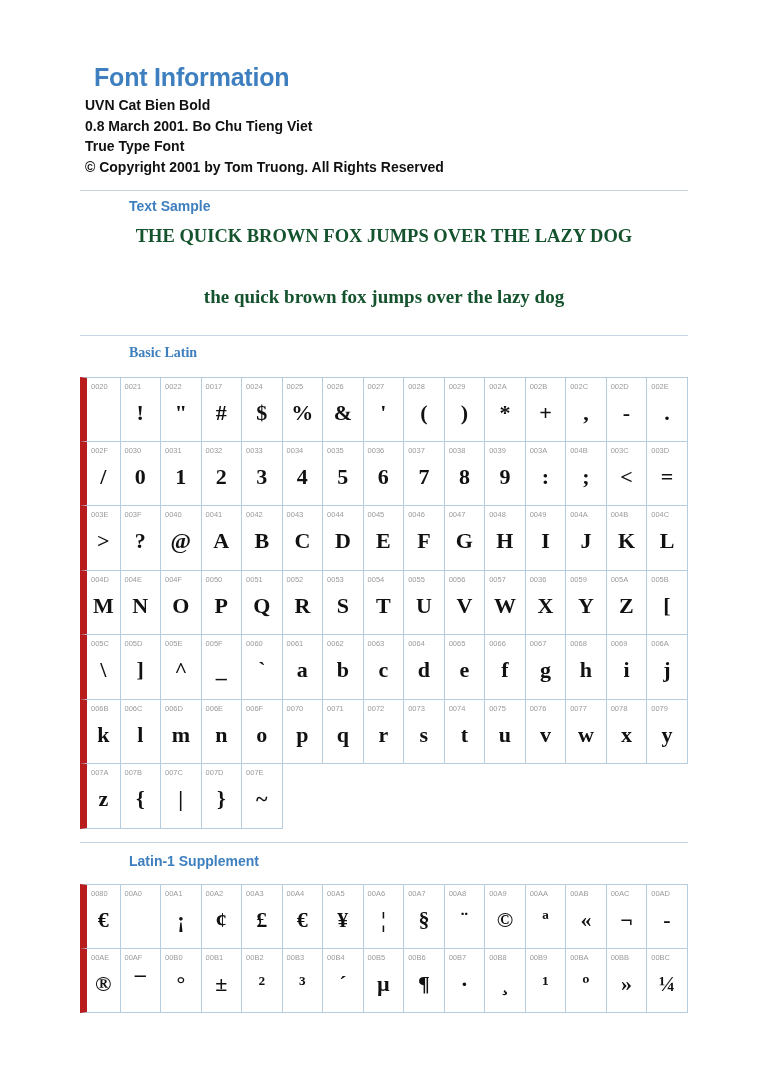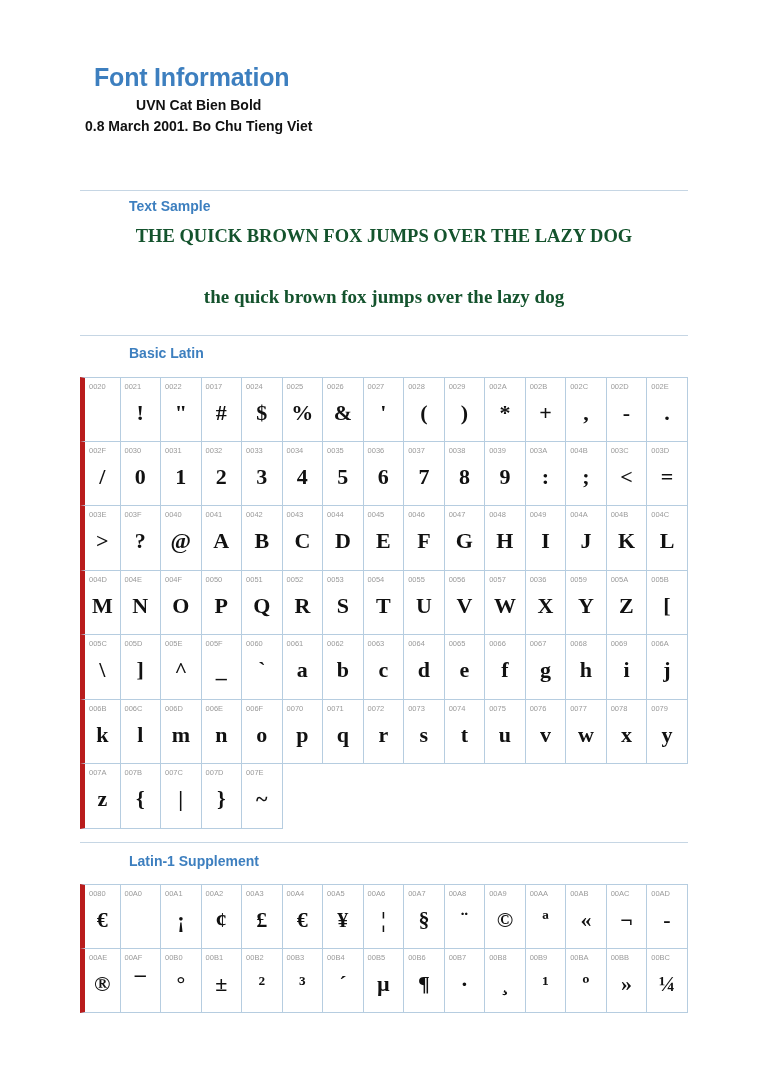--- a/index.html
+++ b/index.html
@@ -1,52 +1,54 @@
 <!DOCTYPE html>
 <html><head>
 <meta charset="utf-8">
 <style>
   html, body { margin: 0; padding: 0; background: #ffffff; }
   body { width: 768px; height: 1087px; position: relative; overflow: hidden;
          font-family: "Liberation Sans", sans-serif; color: #111; }
   .title { position: absolute; left: 94px; top: 63px; font-size: 25px; font-weight: bold;
            color: #3d7fbf; letter-spacing: -0.2px; }
   .info { position: absolute; left: 85px; top: 95px; font-size: 14px; font-weight: bold;
-          line-height: 20.5px; color: #111; text-align: center; }
+          line-height: 20.5px; color: #111; }
   .rule { position: absolute; left: 80px; width: 608px; height: 1px; background: #c6d6e4; }
   .section { position: absolute; left: 85px; font-size: 14px; font-weight: bold; color: #3d7fbf; margin-left: 44px; }
   .sample { position: absolute; left: 80px; width: 608px; text-align: center;
             font-family: "Liberation Serif", serif; font-weight: bold; color: #14532d; }
   .grid { position: absolute; left: 80px; display: grid;
           grid-template-columns: repeat(15, 40.53px); grid-auto-rows: 64.5px; }
   .cell { box-sizing: border-box; border-right: 1px solid #b6cde0; border-bottom: 1px solid #b6cde0;
           position: relative; background: #fff; }
-  .cell.first-col { border-left: 5px solid #b91c1c; }
+  .cell.first-col { border-left: 7px solid #b91c1c; }
   .cell.first-row { border-top: 1px solid #b6cde0; }
   .code { position: absolute; left: 4px; top: 4px; font-size: 7.5px; color: #9a9a9a;
           font-family: "Liberation Sans", sans-serif; }
   .glyph { position: absolute; left: 0; right: 0; top: 22px; text-align: center;
            font-family: "Liberation Serif", serif; font-weight: bold; font-size: 22px; color: #111; }
 </style>
 </head>
 <body>
 
 <div class="title">Font Information</div>
 <div class="info">
   <div>UVN Cat Bien Bold</div>
   <div>0.8 March 2001. Bo Chu Tieng Viet</div>
+  <div>True Type Font</div>
+  <div>© Copyright 2001 by Tom Truong. All Rights Reserved</div>
 </div>
 
 <div class="rule" style="top:190px;"></div>
 <div class="section" style="top:198px;">Text Sample</div>
 <div class="sample" style="top:226px;font-size:18.5px;">THE QUICK BROWN FOX JUMPS OVER THE LAZY DOG</div>
 <div class="sample" style="top:286px;font-size:19px;">the quick brown fox jumps over the lazy dog</div>
 
 <div class="rule" style="top:335px;"></div>
-<div class="section" style="top:345px;">Basic Latin</div>
+<div class="section" style="top:345px;font-family:Liberation Serif, serif;">Basic Latin</div>
 <div class="grid" id="grid-basic" style="top:377px;">
     <div class="cell first-col first-row">
       <div class="code">0020</div>
       <div class="glyph"> </div>
     </div>
     <div class="cell first-row">
       <div class="code">0021</div>
       <div class="glyph">!</div>
     </div>
     <div class="cell first-row">

